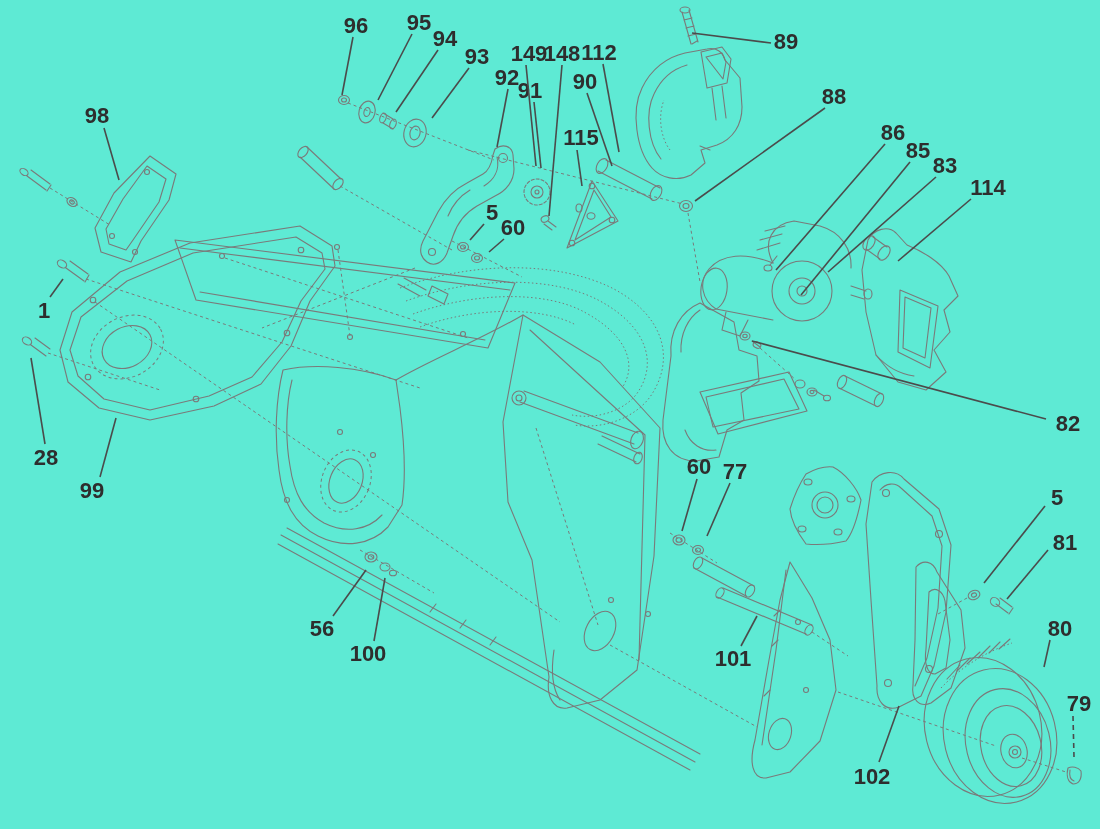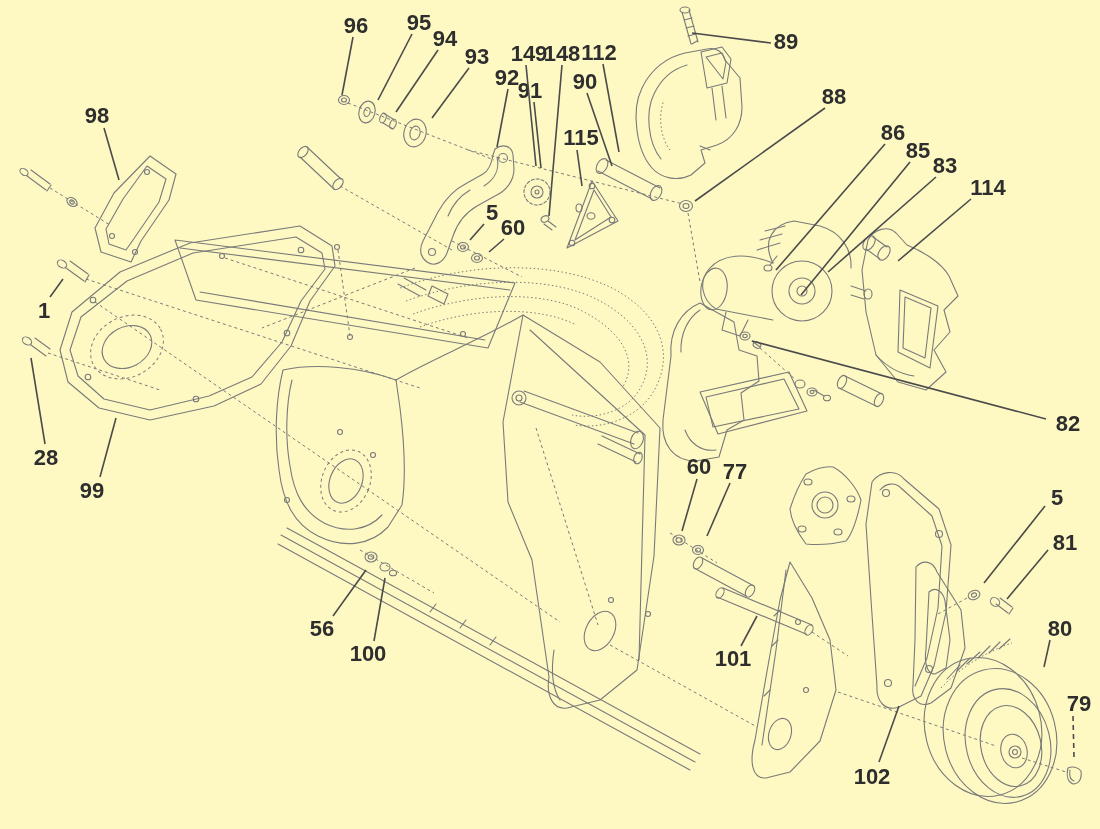--- a/index.html
+++ b/index.html
@@ -7,21 +7,21 @@
   .stage{position:relative;width:1100px;height:829px;overflow:hidden;background:#f6f6f4;}
   svg{position:absolute;left:0;top:0;}
   .ln{stroke:var(--line,#7a7a7a);fill:none;stroke-width:1.1;stroke-linecap:round;stroke-linejoin:round;}
   .dsh{stroke:var(--line,#8a8a8a);fill:none;stroke-width:1;stroke-dasharray:3 3;}
   .dot{stroke:var(--line,#8a8a8a);fill:none;stroke-width:1;stroke-dasharray:1.5 2.5;}
   .lbl{font-family:"Liberation Sans", sans-serif;font-weight:700;}
 </style>
 </head>
 <body>
 
-<div class="stage" style="background: #fef9c3;">
+<div class="stage" style="background: #5eead4;">
 <svg id="diagram-svg" width="1100" height="829" viewBox="0 0 1100 829">
 
   <g id="art">
 
     <g>
       <ellipse class="ln" cx="24" cy="172" rx="4.5" ry="3" transform="rotate(35 24 172)"></ellipse>
       <path class="ln" d="M27,176 L46,190 M31,170 L50,184 M47,191 L51,185"></path>
       <ellipse class="ln" cx="72" cy="202" rx="5.5" ry="4" transform="rotate(35 72 202)"></ellipse>
       <ellipse class="ln" cx="72" cy="202" rx="2.5" ry="1.8" transform="rotate(35 72 202)"></ellipse>
       <path class="dsh" d="M50,188 L110,225"></path>

